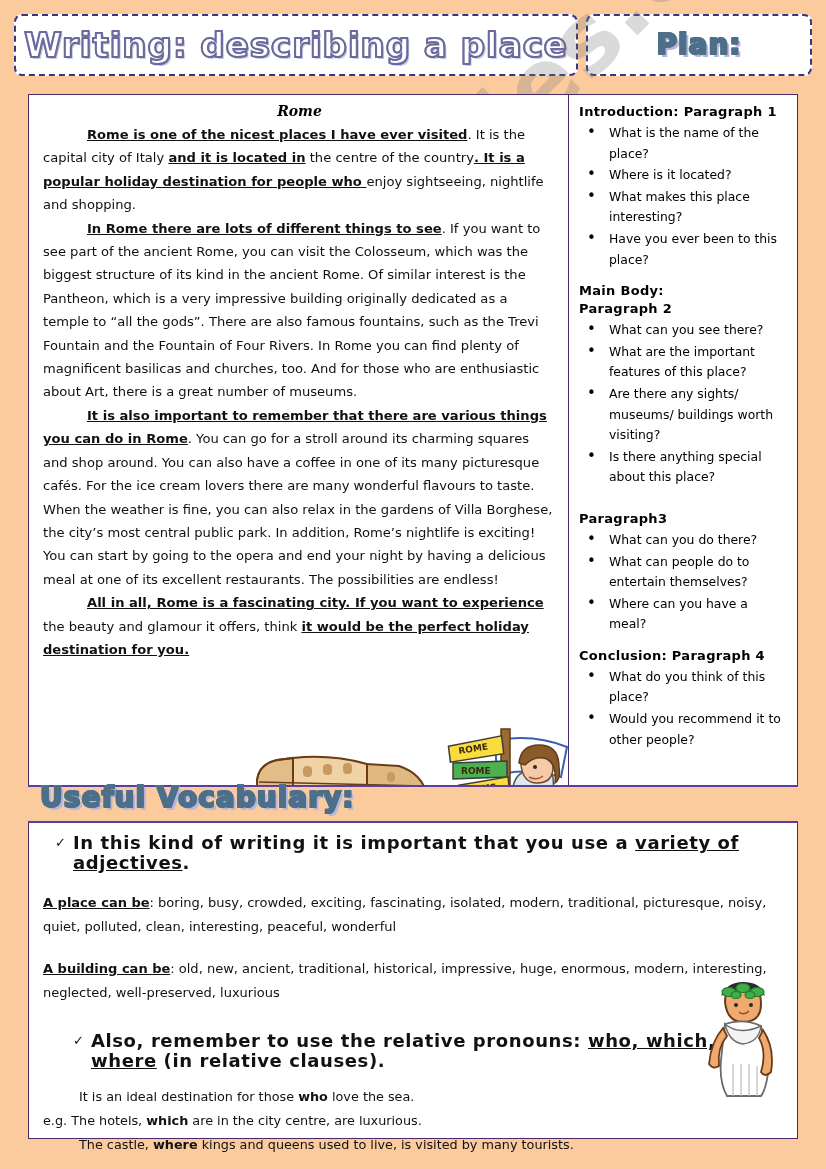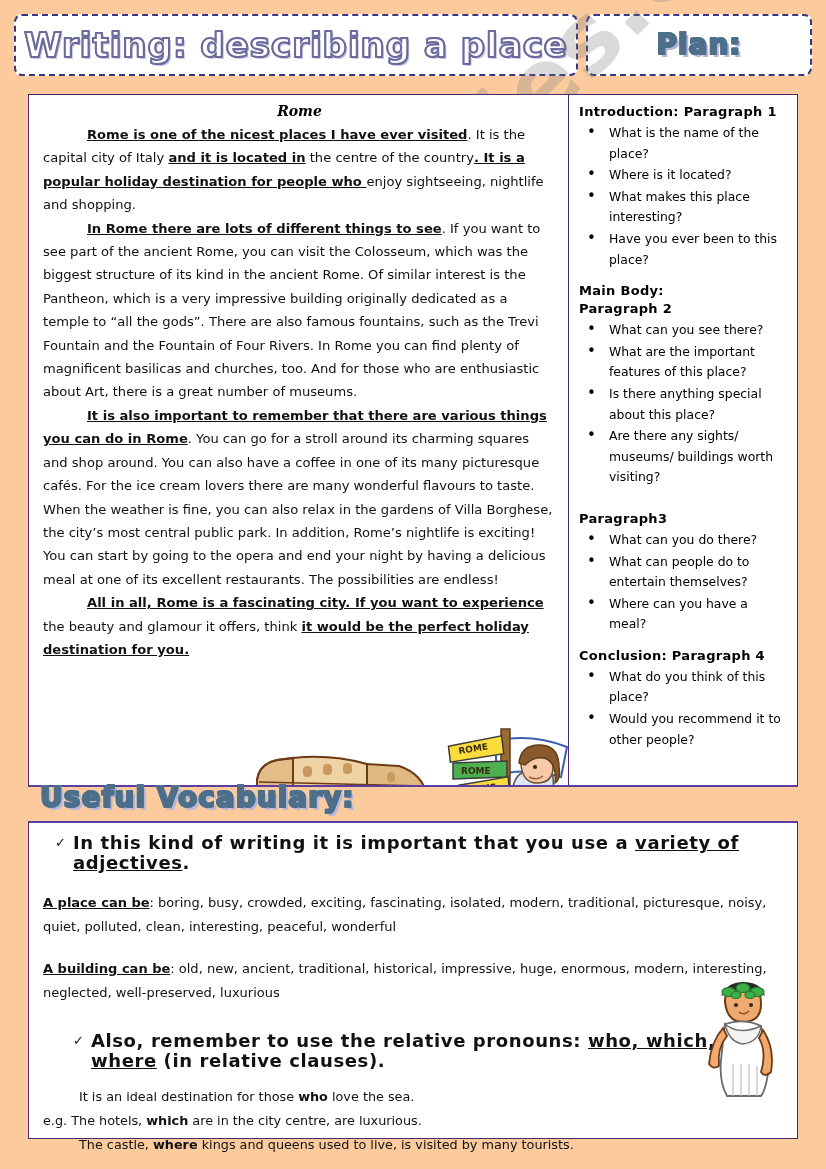--- a/index.html
+++ b/index.html
@@ -333,22 +333,22 @@
           <ul>
             <li>What is the name of the place?</li>
             <li>Where is it located?</li>
             <li>What makes this place interesting?</li>
             <li>Have you ever been to this place?</li>
           </ul>
           <h3>Main  Body:<br>Paragraph  2</h3>
           <ul>
             <li>What can you see there?</li>
             <li>What are the important features of this place?</li>
+            <li>Are there any sights/ museums/ buildings worth visiting?</li>
             <li>Is there anything special about this place?</li>
-            <li>Are there any sights/ museums/ buildings worth visiting?</li>
           </ul>
           <div class="spacer"></div>
           <h3>Paragraph3</h3>
           <ul>
             <li>What can you do there?</li>
             <li>What can people do to entertain themselves?</li>
             <li>Where can you have a meal?</li>
           </ul>
           <h3>Conclusion:  Paragraph  4</h3>
           <ul>

